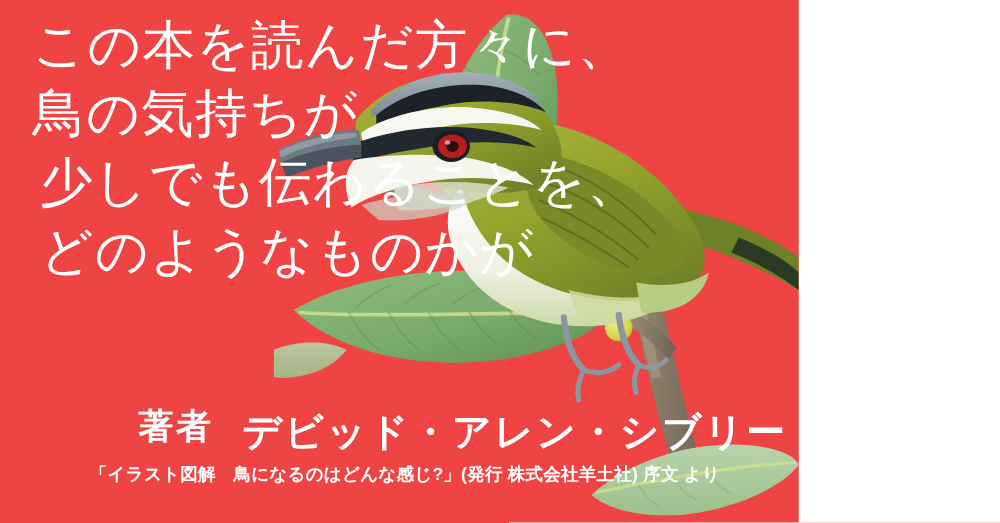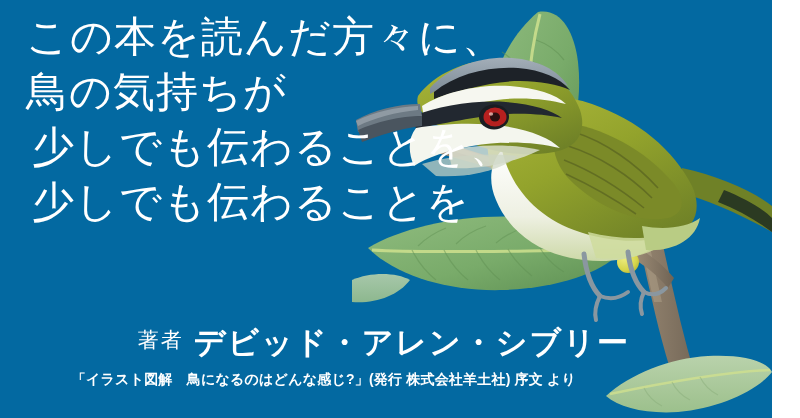--- a/index.html
+++ b/index.html
@@ -2,24 +2,24 @@
 <html><head>
 <meta charset="utf-8">
 <style>
   html, body {
     margin: 0;
     padding: 0;
     background: #ffffff;
   }
   #banner {
     position: relative;
-    width: 772px;
+    width: 639px;
     height: 418px;
     overflow: hidden;
-    background: #0369a1;
+    background: #ef4444;
     font-family: "Liberation Sans", sans-serif;
   }
 
   
   #art {
     position: absolute;
     top: 0;
     right: 0;
     width: 420px;
     height: 418px;
@@ -49,30 +49,30 @@
   #author-row {
     position: absolute;
     left: 0;
     top: 322px;
     width: 630px;
     text-align: right;
     color: #ffffff;
     white-space: nowrap;
   }
   #author-label {
-    font-size: 21px;
-    font-weight: normal;
+    font-size: 28px;
+    font-weight: bold;
     letter-spacing: 2px;
     vertical-align: 6px;
   }
   #author-name {
     font-size: 31px;
     font-weight: bold;
     letter-spacing: 2px;
-    margin-left: 10px;
+    margin-left: 23px;
   }
 
   
   #citation {
     position: absolute;
     left: 0;
     top: 371px;
     width: 648px;
     text-align: center;
     color: #ffffff;
@@ -270,21 +270,21 @@
           <ellipse cx="139" cy="114" rx="2.2" ry="1.8" fill="#f0c8c0" opacity="0.75"></ellipse>
         </g>
       </g>
     </svg>
   </div>
 
   <div id="quote">
     <span class="qline">この本を読んだ方々に、</span>
     <span class="qline">鳥の気持ちが</span>
     <span class="qline indent">少しでも伝わることを、</span>
-    <span class="qline indent">少しでも伝わることを</span>
+    <span class="qline indent">どのようなものかが</span>
   </div>
 
   <div id="author-row">
     <span id="author-label">著者</span><span id="author-name">デビッド・アレン・シブリー</span>
   </div>
 
   <div id="citation">「イラスト図解　鳥になるのはどんな感じ?」(発行 株式会社羊土社) 序文 より</div>
 
 </div>
 

